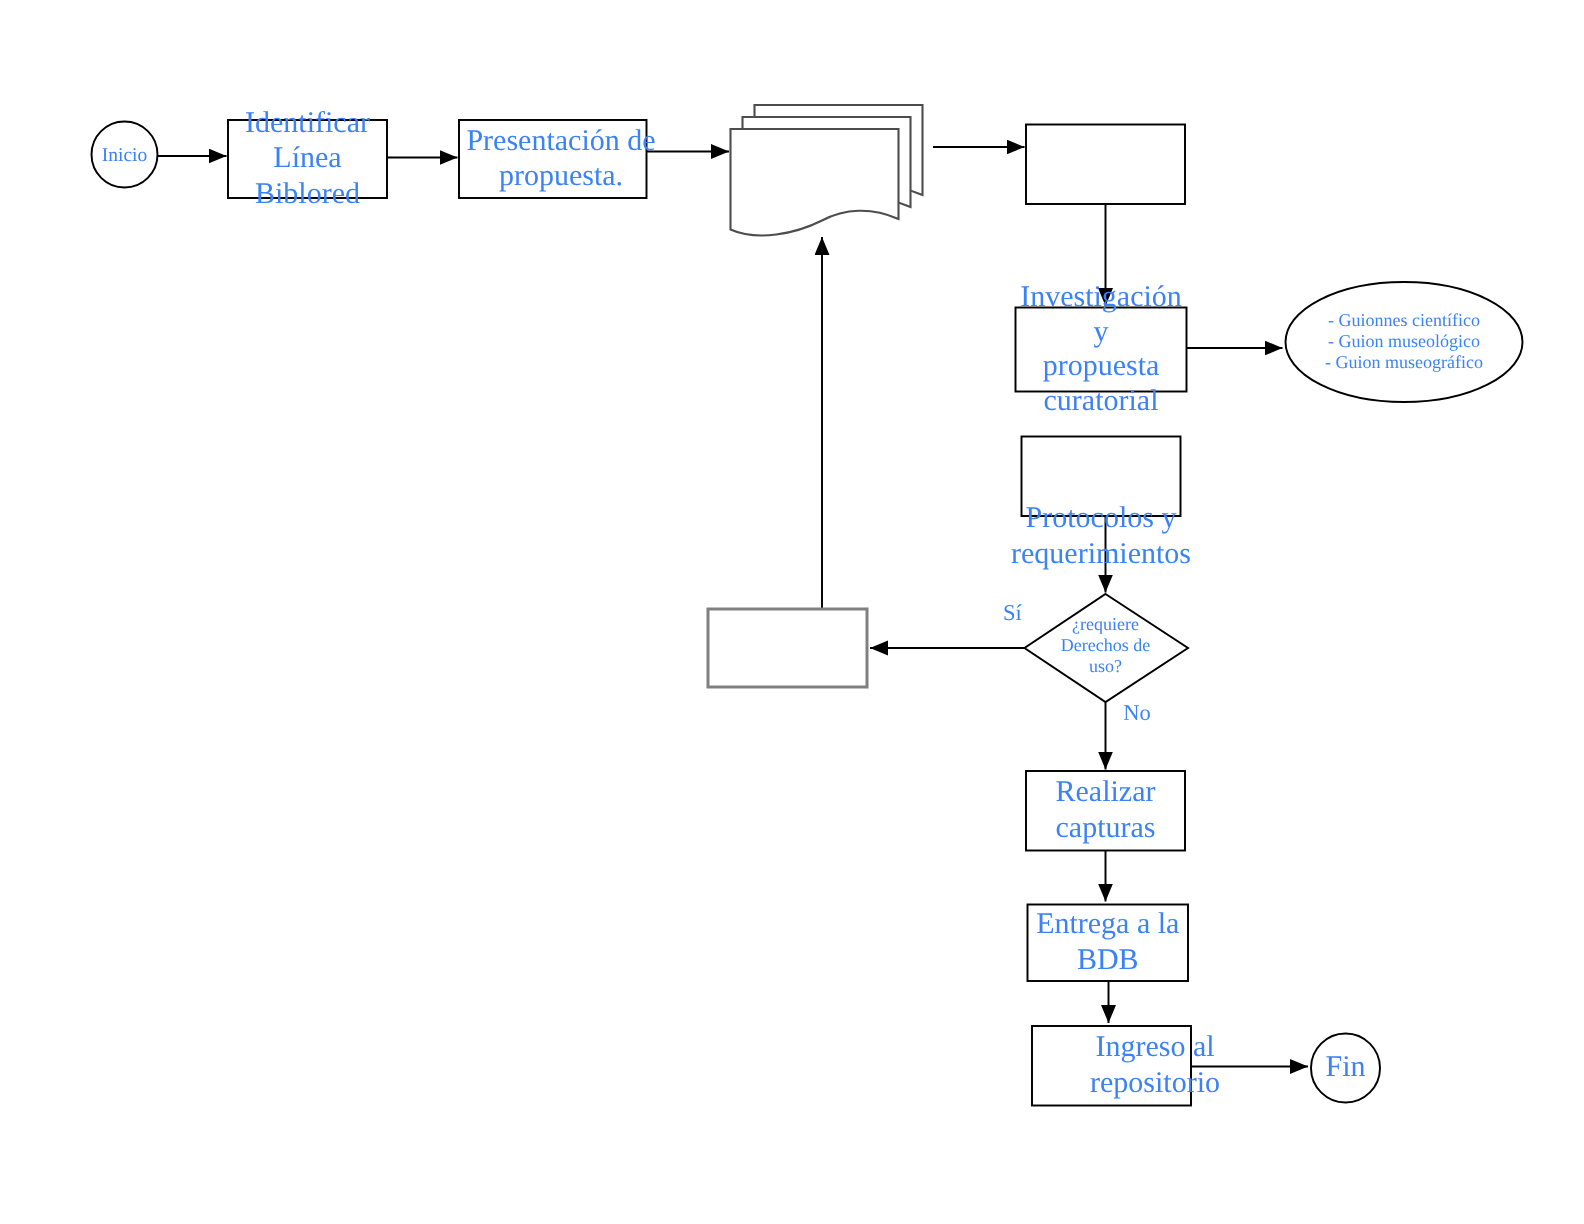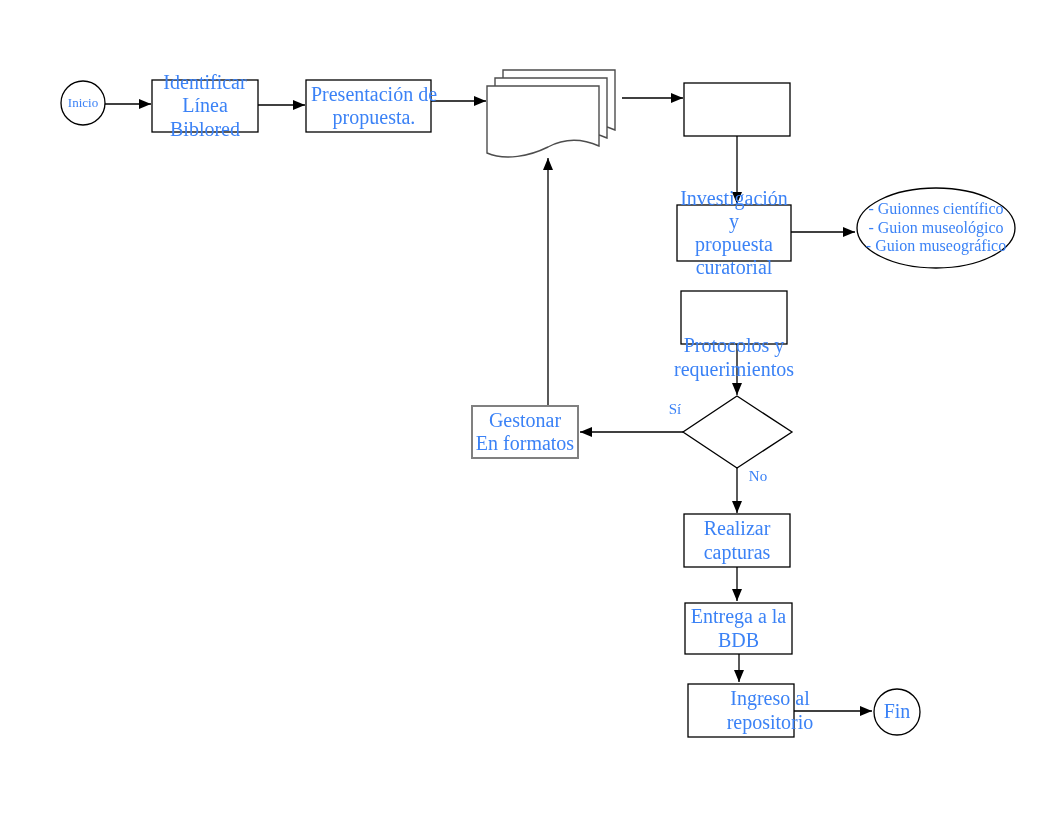--- a/index.html
+++ b/index.html
@@ -14,21 +14,21 @@
   #shapes{position:absolute;left:0;top:0;}
   .lbl{
     position:absolute;
     display:flex;align-items:center;justify-content:center;
     text-align:center;
     white-space:pre-line;
     line-height:1.16;
     font-size:20px;
     pointer-events:none;
   }
-  .fs12{font-size:16px;}
+  .fs12{font-size:12px;}
   .fs13{font-size:13px;}
   .fs15{font-size:15px;}
 </style>
 </head>
 <body>
 
 <div id="canvas">
 
   <svg id="shapes" width="1056" height="816" viewBox="0 0 1056 816">
     <defs>
@@ -96,25 +96,26 @@
 propuesta
 curatorial</div>
 
   <div class="lbl fs12" style="left:858px;top:189px;width:156px;height:78px;">- Guionnes científico
 - Guion museológico
 - Guion museográfico</div>
 
   <div class="lbl" style="left:681px;top:291px;width:106px;height:53px;margin-top:40px;">Protocolos y
 requerimientos</div>
 
+  <div class="lbl fs12" style="left:689px;top:400px;width:96px;height:62px;">¿requiere
+Derechos de
+uso?</div>
 
   <div class="lbl fs15" style="left:663px;top:399px;width:24px;height:22px;">Sí</div>
 
-  <div class="lbl" style="left:472px;top:406px;width:106px;height:52px;">Gestonar
-En formatos</div>
 
   <div class="lbl fs15" style="left:744px;top:466px;width:28px;height:22px;">No</div>
 
   <div class="lbl" style="left:684px;top:514px;width:106px;height:53px;">Realizar
 capturas</div>
 
   <div class="lbl" style="left:685px;top:603px;width:107px;height:51px;">Entrega a la
 BDB</div>
 
   <div class="lbl" style="left:688px;top:684px;width:106px;height:53px;padding-left:29px;">Ingreso al

